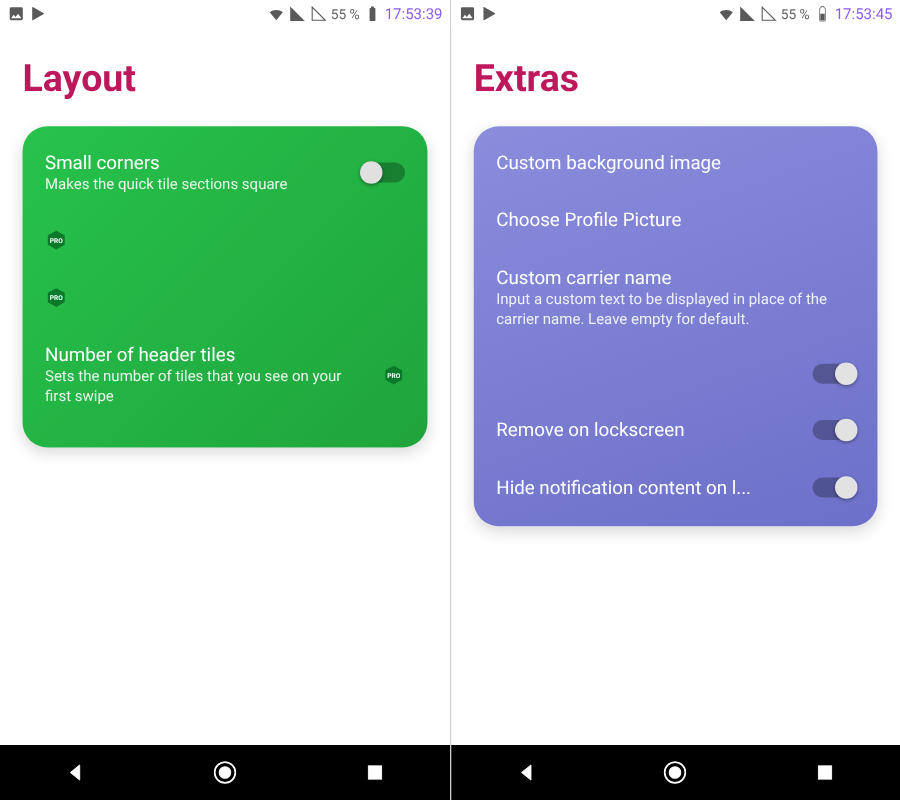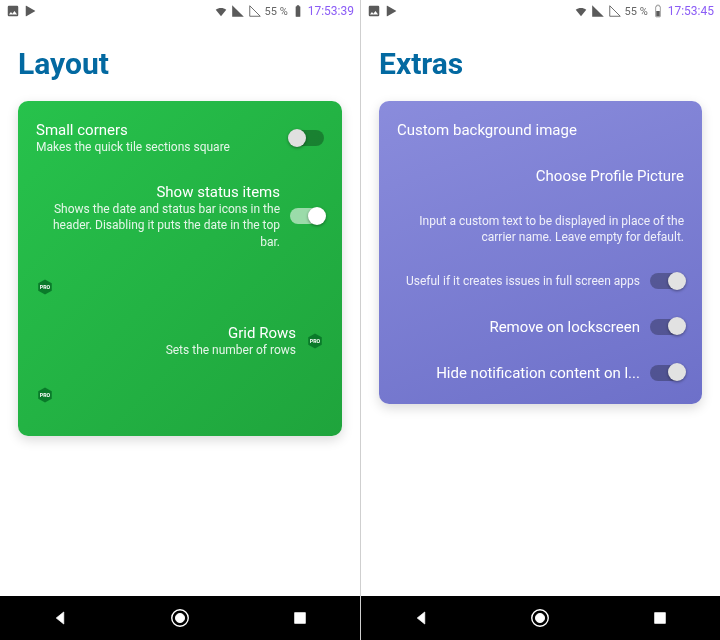--- a/index.html
+++ b/index.html
@@ -11,28 +11,28 @@
   
   .statusbar { height: 22px; background: #fff; display: flex; justify-content: space-between; padding: 0 6px; font-size: 12px; color: #555; }
   .sb-left, .sb-right { display: flex; align-items: center; gap: 4px; }
   .sb-right { gap: 3px; }
   .sb-icon { width: 14px; height: 14px; display: flex; align-items: center; justify-content: center; }
   .sb-icon svg { width: 14px; height: 14px; fill: #5a5a5a; }
   .sb-time { font-size: 12px; color: #8b5cf6; letter-spacing: 0; }
   .sb-pct { font-size: 11px; color: #666; }
 
   .content { flex: 1; padding: 16px 18px 0 18px; overflow: hidden; }
-  h1 { font-size: 30px; font-weight: 700; margin: 8px 0 20px 0; color: #0369a1; }
-
-  .card { border-radius: 10px; padding: 14px 18px 18px 18px; color: #fff; box-shadow: 0 4px 12px rgba(0,0,0,0.15); }
+  h1 { font-size: 30px; font-weight: 700; margin: 8px 0 20px 0; color: #be185d; }
+
+  .card { border-radius: 20px; padding: 14px 18px 18px 18px; color: #fff; box-shadow: 0 4px 12px rgba(0,0,0,0.15); }
   .card.green { background: linear-gradient(135deg, #27c24c 0%, #1fa43c 100%); }
   .card.purple { background: linear-gradient(160deg, #8a8cdc 0%, #6d70c9 100%); }
 
   .row { display: flex; align-items: center; justify-content: space-between; padding: 14px 0; gap: 10px; }
-  .row + .row { border-top: 0; text-align: right; }
+  .row + .row { border-top: 0; }
   .row .text { flex: 1; }
   .row .title { font-size: 15px; font-weight: 400; color: #fff; }
   .row .subtitle { font-size: 12px; font-weight: 400; color: rgba(255,255,255,0.88); margin-top: 0; line-height: 1.35; }
 
   .toggle { width: 34px; height: 16px; border-radius: 10px; position: relative; flex-shrink: 0; }
   .toggle .knob { position: absolute; width: 18px; height: 18px; border-radius: 50%; top: -1.5px; box-shadow: 0 1px 3px rgba(0,0,0,0.4); }
   .toggle.off { background: rgba(0,0,0,0.28); }
   .toggle.off .knob { left: -2px; background: #e0e0e0; }
   .toggle.on-green { background: rgba(255,255,255,0.55); }
   .toggle.on-green .knob { right: -2px; background: #fff; }
@@ -104,49 +104,40 @@
         <div class="row">
           <div class="text">
             <div class="title">Small corners</div>
             <div class="subtitle">Makes the quick tile sections square</div>
           </div>
           <div class="toggle off">
               <div class="knob"></div>
             </div>
         </div>
 
-        <div class="row">
-          <div class="text">
-            <div class="title">Show status items</div>
-            <div class="subtitle">Shows the date and status bar icons in the header. Disabling it puts the date in the top bar.</div>
-          </div>
-          <div class="toggle on-green">
-              <div class="knob"></div>
-            </div>
-        </div>
 
         <div class="row">
           <span class="pro-badge"><svg viewBox="0 0 24 24">
                 <polygon points="12,2 21,7 21,17 12,22 3,17 3,7" fill="#0a7a2a"></polygon>
                 <text x="12" y="15" text-anchor="middle" font-size="7" fill="#fff" font-weight="700">PRO</text>
               </svg></span>
         </div>
 
         <div class="row">
-          <div class="text">
-            <div class="title">Grid Rows</div>
-            <div class="subtitle">Sets the number of rows</div>
-          </div>
           <span class="pro-badge"><svg viewBox="0 0 24 24">
                 <polygon points="12,2 21,7 21,17 12,22 3,17 3,7" fill="#0a7a2a"></polygon>
                 <text x="12" y="15" text-anchor="middle" font-size="7" fill="#fff" font-weight="700">PRO</text>
               </svg></span>
         </div>
 
         <div class="row">
+          <div class="text">
+            <div class="title">Number of header tiles</div>
+            <div class="subtitle">Sets the number of tiles that you see on your first swipe</div>
+          </div>
           <span class="pro-badge"><svg viewBox="0 0 24 24">
                 <polygon points="12,2 21,7 21,17 12,22 3,17 3,7" fill="#0a7a2a"></polygon>
                 <text x="12" y="15" text-anchor="middle" font-size="7" fill="#fff" font-weight="700">PRO</text>
               </svg></span>
         </div>
 
       </div>
     </div>
 
     <div class="navbar">
@@ -222,27 +213,27 @@
 
         <div class="row">
           <div class="text">
             <div class="title">Choose Profile Picture</div>
           </div>
         </div>
 
 
         <div class="row">
           <div class="text">
+            <div class="title">Custom carrier name</div>
             <div class="subtitle">Input a custom text to be displayed in place of the carrier name. Leave empty for default.</div>
           </div>
         </div>
 
         <div class="row">
           <div class="text">
-            <div class="subtitle">Useful if it creates issues in full screen apps</div>
           </div>
           <div class="toggle off-right">
               <div class="knob"></div>
             </div>
         </div>
 
         <div class="row">
           <div class="text">
             <div class="title">Remove on lockscreen</div>
           </div>

